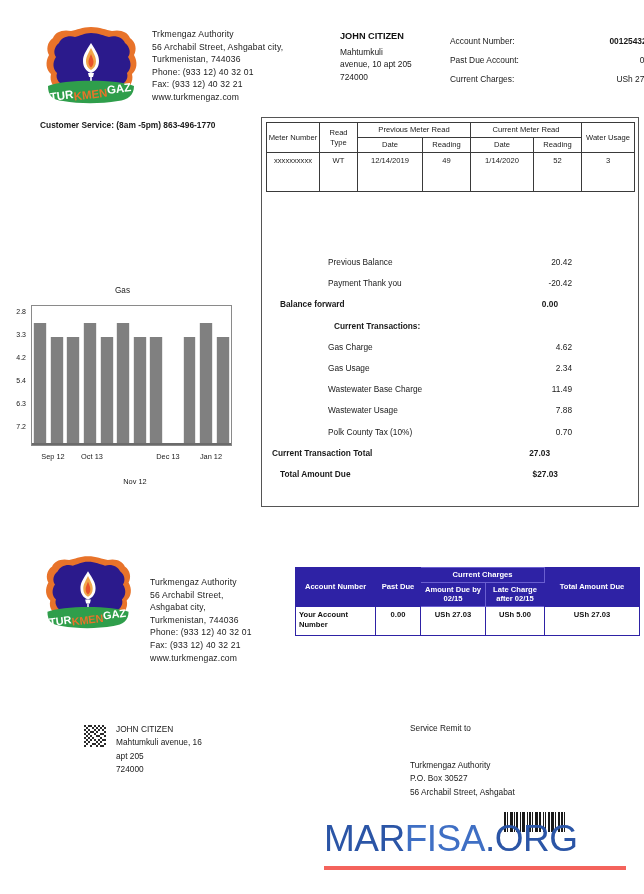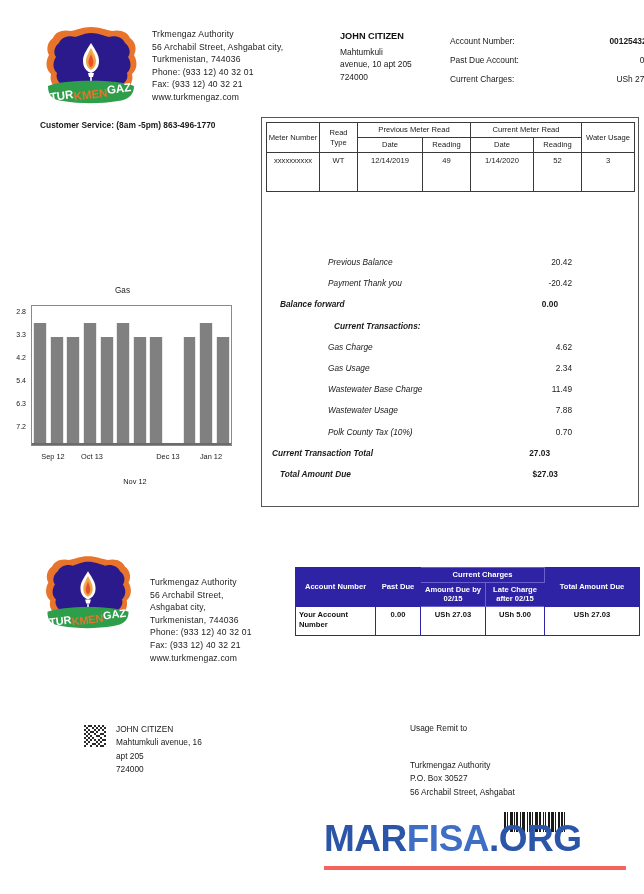--- a/index.html
+++ b/index.html
@@ -103,21 +103,21 @@
 
   
   .charges { position: absolute; width: 300px; }
   .charge-row {
     display: flex;
     font-size: 8.3px;
     line-height: 21.2px;
     color: #1a1a1a;
     white-space: nowrap;
   }
-  .charge-row .c-lbl { width: 192px; font-style: italic; }
+  .charge-row .c-lbl { width: 192px; }
   .charge-row .c-val { width: 86px; text-align: right; }
   .charge-row.indent0 .c-lbl { padding-left: 0px; }
   .charge-row.indent1 .c-lbl { padding-left: 56px; }
   .charge-row.indent2 .c-lbl { padding-left: 62px; }
   .charge-row.indent3 .c-lbl { padding-left: 8px; }
   .charge-row.bold { font-weight: bold; }
 
   
   .chart { position: absolute; }
   .chart-title {
@@ -235,21 +235,21 @@
 
   
   .qr { position: absolute; image-rendering: pixelated; }
   .barcode { position: absolute; display: flex; align-items: flex-end; }
   .barcode span { display: block; height: 100%; }
 
   
   .watermark {
     position: absolute;
     font-size: 37px;
-    font-weight: bold;
+    font-weight: normal;
     letter-spacing: -0.5px;
     color: #2b55a6;
     font-family: "Liberation Sans", sans-serif;
     white-space: nowrap;
   }
   .watermark .light { color: #3f6fc4; }
   .wm-underline {
     position: absolute;
     background: #f4635c;
     height: 4px;
@@ -605,21 +605,21 @@
     </g>
   </svg>
 
   <div class="stub-cust" style="left:116px; top:723px;">
     <div>JOHN CITIZEN</div>
     <div>Mahtumkuli avenue,  16</div>
     <div>apt 205</div>
     <div>724000</div>
   </div>
 
-  <div class="remit-title" style="left:410px; top:723px;">Usage Remit to</div>
+  <div class="remit-title" style="left:410px; top:723px;">Service Remit to</div>
   <div class="remit-addr" style="left:410px; top:759px;">
     <div>Turkmengaz Authority</div>
     <div>P.O. Box 30527</div>
     <div>56 Archabil Street, Ashgabat</div>
   </div>
 
   <div class="barcode" style="left:504px; top:812px; width:62px; height:20px;">
     <span style="width:2px;background:#1a1a1a"></span>
       <span style="width:1px;background:#fff"></span>
     <span style="width:1px;background:#1a1a1a"></span>

